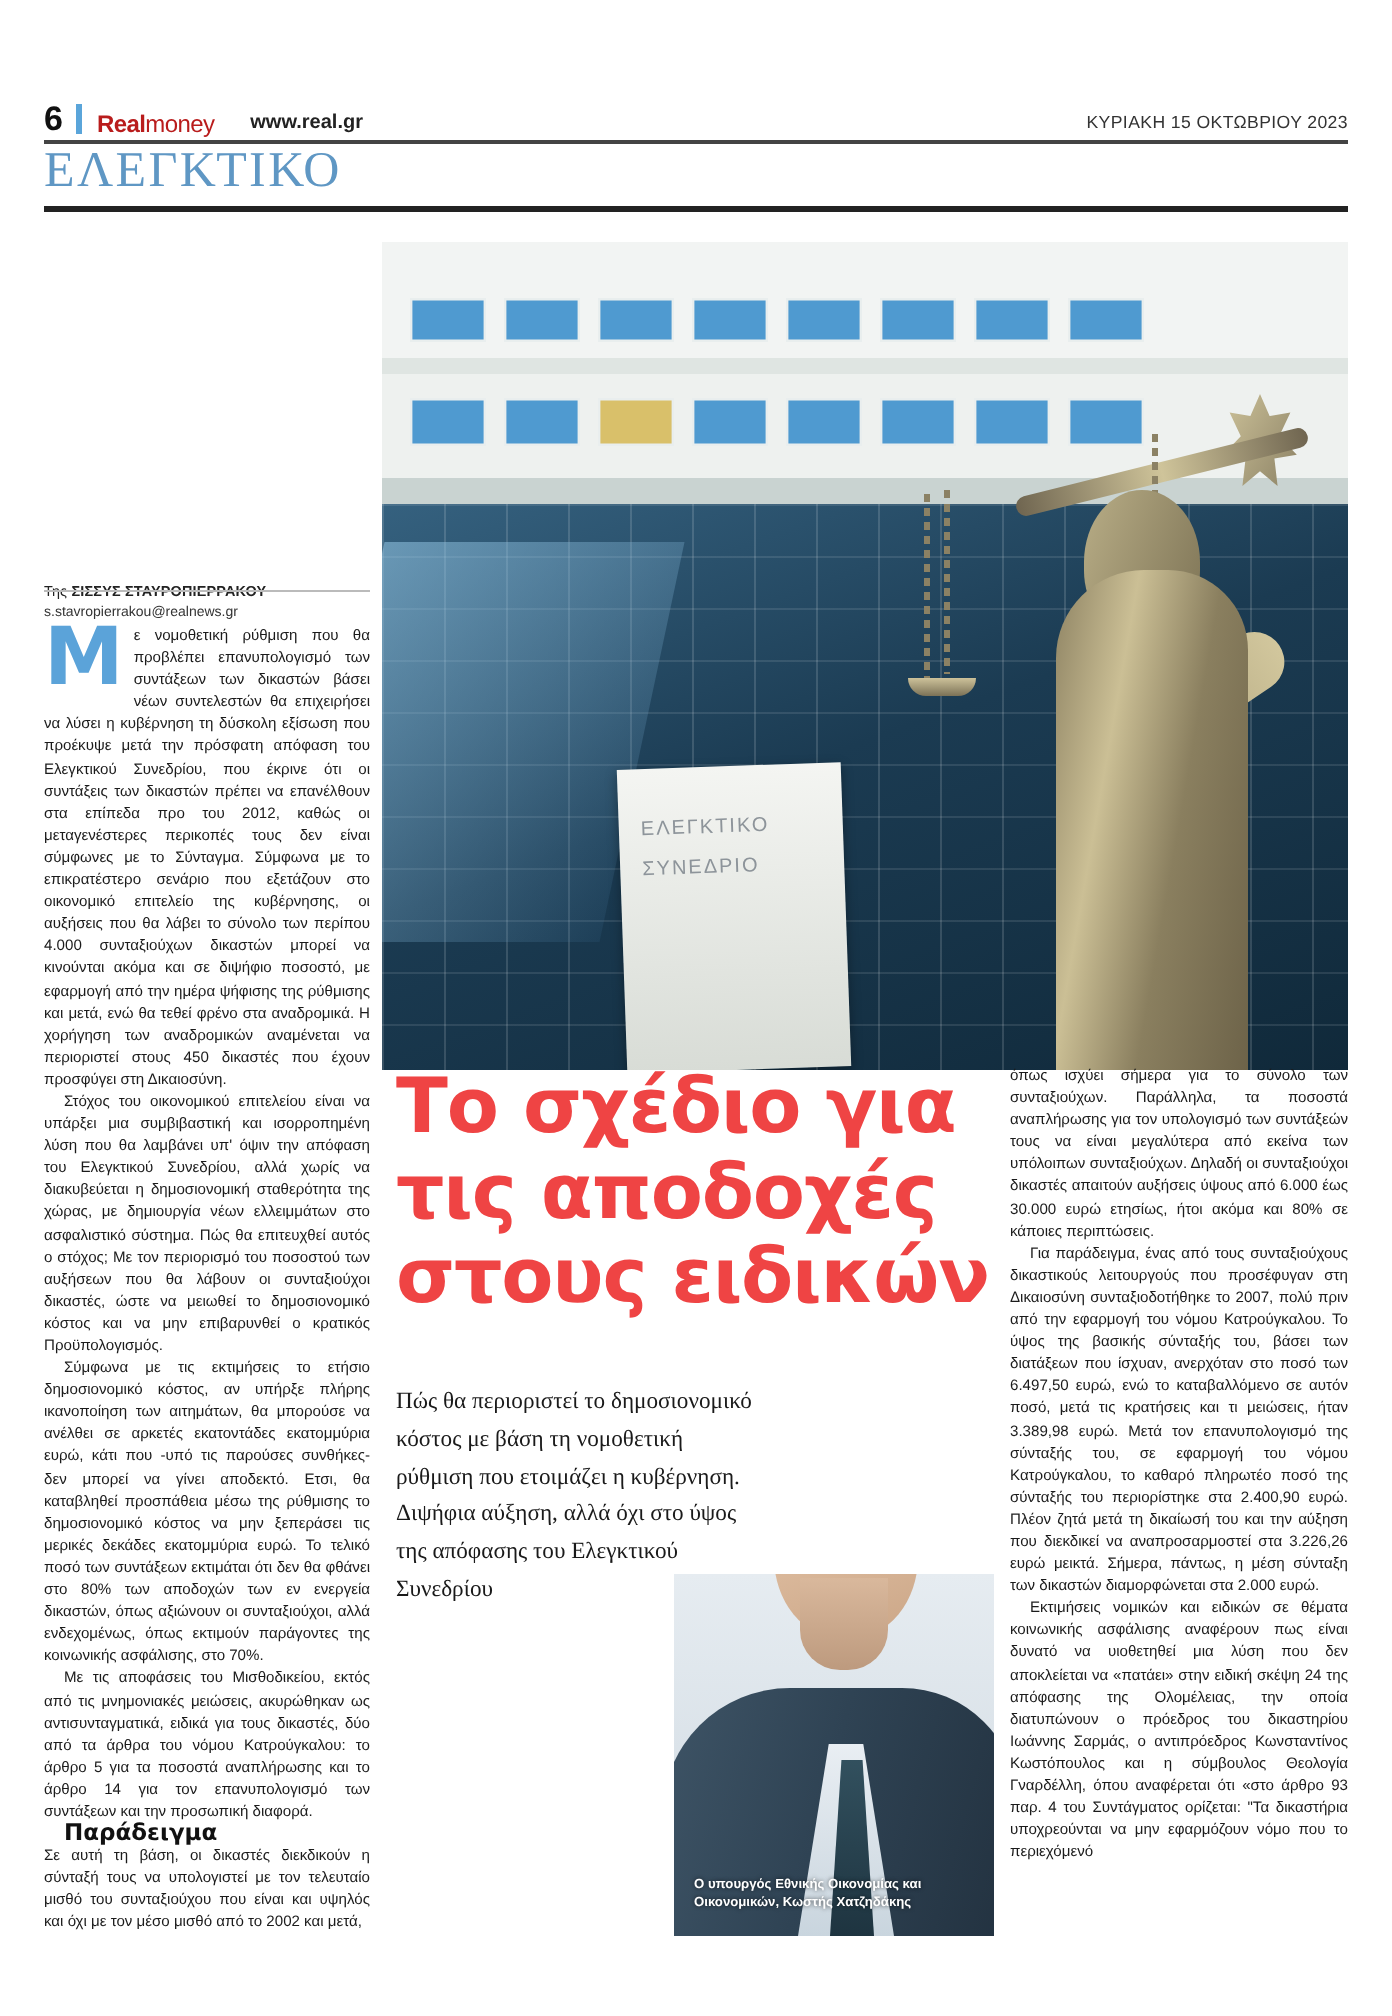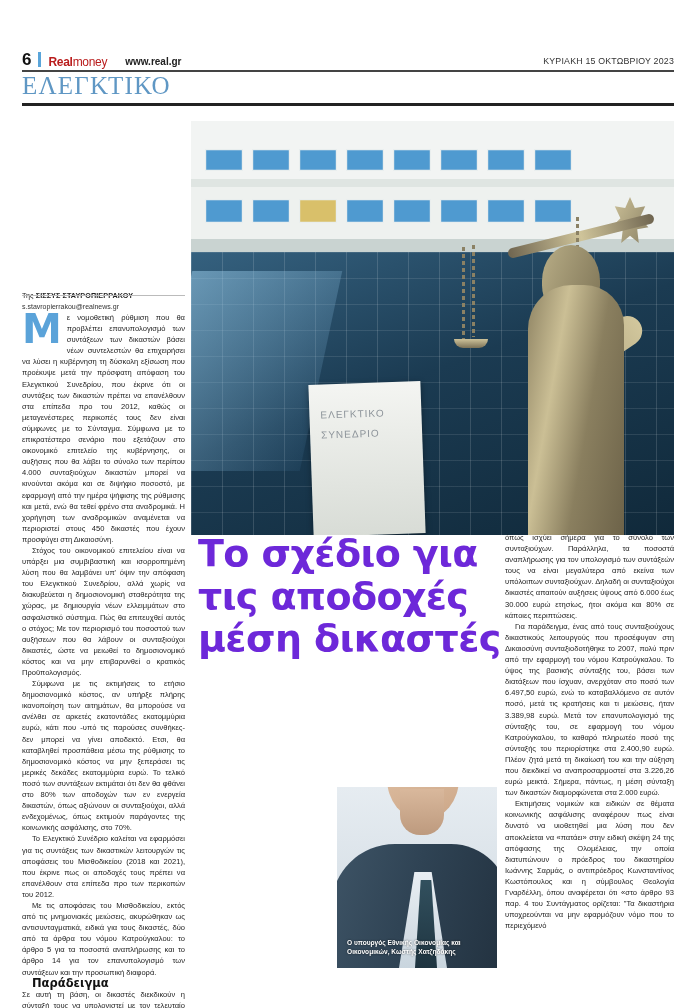--- a/index.html
+++ b/index.html
@@ -169,21 +169,21 @@
   }
 
   
   .headline {
     position: absolute; left: 198px; top: 532px;
     width: 310px;
     font-family: "DejaVu Sans", sans-serif;
     font-weight: bold;
     font-size: 38px;
     line-height: 1.12;
-    color: #6d28d9;
+    color: #ef4444;
     letter-spacing: -0.6px;
   }
   .headline .l2 { display: block; }
   .headline .l3 { display: block; }
 
   
   .deck {
     position: absolute; left: 198px; top: 692px;
     width: 180px;
     font-family: "Liberation Serif", serif;
@@ -343,32 +343,32 @@
   <div class="byline">
     <div class="l1"><span>Της </span><b>ΣΙΣΣΥΣ ΣΤΑΥΡΟΠΙΕΡΡΑΚΟΥ</b></div>
     <div class="l2">s.stavropierrakou@realnews.gr</div>
   </div>
   <div class="byline-rule"></div>
 
   <div class="col col-1">
     <p class="noind"><span class="dropcap">Μ</span><span>ε νομοθετική ρύθμιση που θα προβλέπει επανυπολογισμό των συντάξεων των δικαστών βάσει νέων συντελεστών θα επιχειρήσει να λύσει η κυβέρνηση τη δύσκολη εξίσωση που προέκυψε μετά την πρόσφατη απόφαση του Ελεγκτικού Συνεδρίου, που έκρινε ότι οι συντάξεις των δικαστών πρέπει να επανέλθουν στα επίπεδα προ του 2012, καθώς οι μεταγενέστερες περικοπές τους δεν είναι σύμφωνες με το Σύνταγμα. Σύμφωνα με το επικρατέστερο σενάριο που εξετάζουν στο οικονομικό επιτελείο της κυβέρνησης, οι αυξήσεις που θα λάβει το σύνολο των περίπου 4.000 συνταξιούχων δικαστών μπορεί να κινούνται ακόμα και σε διψήφιο ποσοστό, με εφαρμογή από την ημέρα ψήφισης της ρύθμισης και μετά, ενώ θα τεθεί φρένο στα αναδρομικά. Η χορήγηση των αναδρομικών αναμένεται να περιοριστεί στους 450 δικαστές που έχουν προσφύγει στη Δικαιοσύνη.</span></p>
     <p>Στόχος του οικονομικού επιτελείου είναι να υπάρξει μια συμβιβαστική και ισορροπημένη λύση που θα λαμβάνει υπ' όψιν την απόφαση του Ελεγκτικού Συνεδρίου, αλλά χωρίς να διακυβεύεται η δημοσιονομική σταθερότητα της χώρας, με δημιουργία νέων ελλειμμάτων στο ασφαλιστικό σύστημα. Πώς θα επιτευχθεί αυτός ο στόχος; Με τον περιορισμό του ποσοστού των αυξήσεων που θα λάβουν οι συνταξιούχοι δικαστές, ώστε να μειωθεί το δημοσιονομικό κόστος και να μην επιβαρυνθεί ο κρατικός Προϋπολογισμός.</p>
     <p>Σύμφωνα με τις εκτιμήσεις το ετήσιο δημοσιονομικό κόστος, αν υπήρξε πλήρης ικανοποίηση των αιτημάτων, θα μπορούσε να ανέλθει σε αρκετές εκατοντάδες εκατομμύρια ευρώ, κάτι που -υπό τις παρούσες συνθήκες- δεν μπορεί να γίνει αποδεκτό. Ετσι, θα καταβληθεί προσπάθεια μέσω της ρύθμισης το δημοσιονομικό κόστος να μην ξεπεράσει τις μερικές δεκάδες εκατομμύρια ευρώ. Το τελικό ποσό των συντάξεων εκτιμάται ότι δεν θα φθάνει στο 80% των αποδοχών των εν ενεργεία δικαστών, όπως αξιώνουν οι συνταξιούχοι, αλλά ενδεχομένως, όπως εκτιμούν παράγοντες της κοινωνικής ασφάλισης, στο 70%.</p>
-    <p>Το Ελεγκτικό Συνέδριο καλείται να εφαρμόσει για τις συντάξεις των δικαστικών λειτουργών τις αποφάσεις του Μισθοδικείου (2018 και 2021), που έκρινε πως οι αποδοχές τους πρέπει να επανέλθουν στα επίπεδα προ των περικοπών του 2012.</p>
     <p>Με τις αποφάσεις του Μισθοδικείου, εκτός από τις μνημονιακές μειώσεις, ακυρώθηκαν ως αντισυνταγματικά, ειδικά για τους δικαστές, δύο από τα άρθρα του νόμου Κατρούγκαλου: το άρθρο 5 για τα ποσοστά αναπλήρωσης και το άρθρο 14 για τον επανυπολογισμό των συντάξεων και την προσωπική διαφορά.</p>
     <p class="subhead">Παράδειγμα</p>
     <p class="noind">Σε αυτή τη βάση, οι δικαστές διεκδικούν η σύνταξή τους να υπολογιστεί με τον τελευταίο μισθό του συνταξιούχου που είναι και υψηλός και όχι με τον μέσο μισθό από το 2002 και μετά,</p>
   </div>
 
   <div class="headline">
     <span>Το σχέδιο για</span>
     <span class="l2">τις αποδοχές</span>
-    <span class="l3">μέση δικαστές</span>
-  </div>
-
+    <span class="l3">στους ειδικών</span>
+  </div>
+
+  <div class="deck">Πώς θα περιοριστεί το δημοσιονομικό κόστος με βάση τη νομοθετική ρύθμιση που ετοιμάζει η κυβέρνηση. Διψήφια αύξηση, αλλά όχι στο ύψος της απόφασης του Ελεγκτικού Συνεδρίου</div>
 
   <div class="portrait">
     <div class="p-head"></div>
     <div class="p-neck"></div>
     <div class="p-suit"></div>
     <div class="p-shirt"></div>
     <div class="p-tie"></div>
     <div class="caption">
       <div>Ο υπουργός Εθνικής Οικονομίας και</div>
       <div>Οικονομικών, Κωστής Χατζηδάκης</div>

